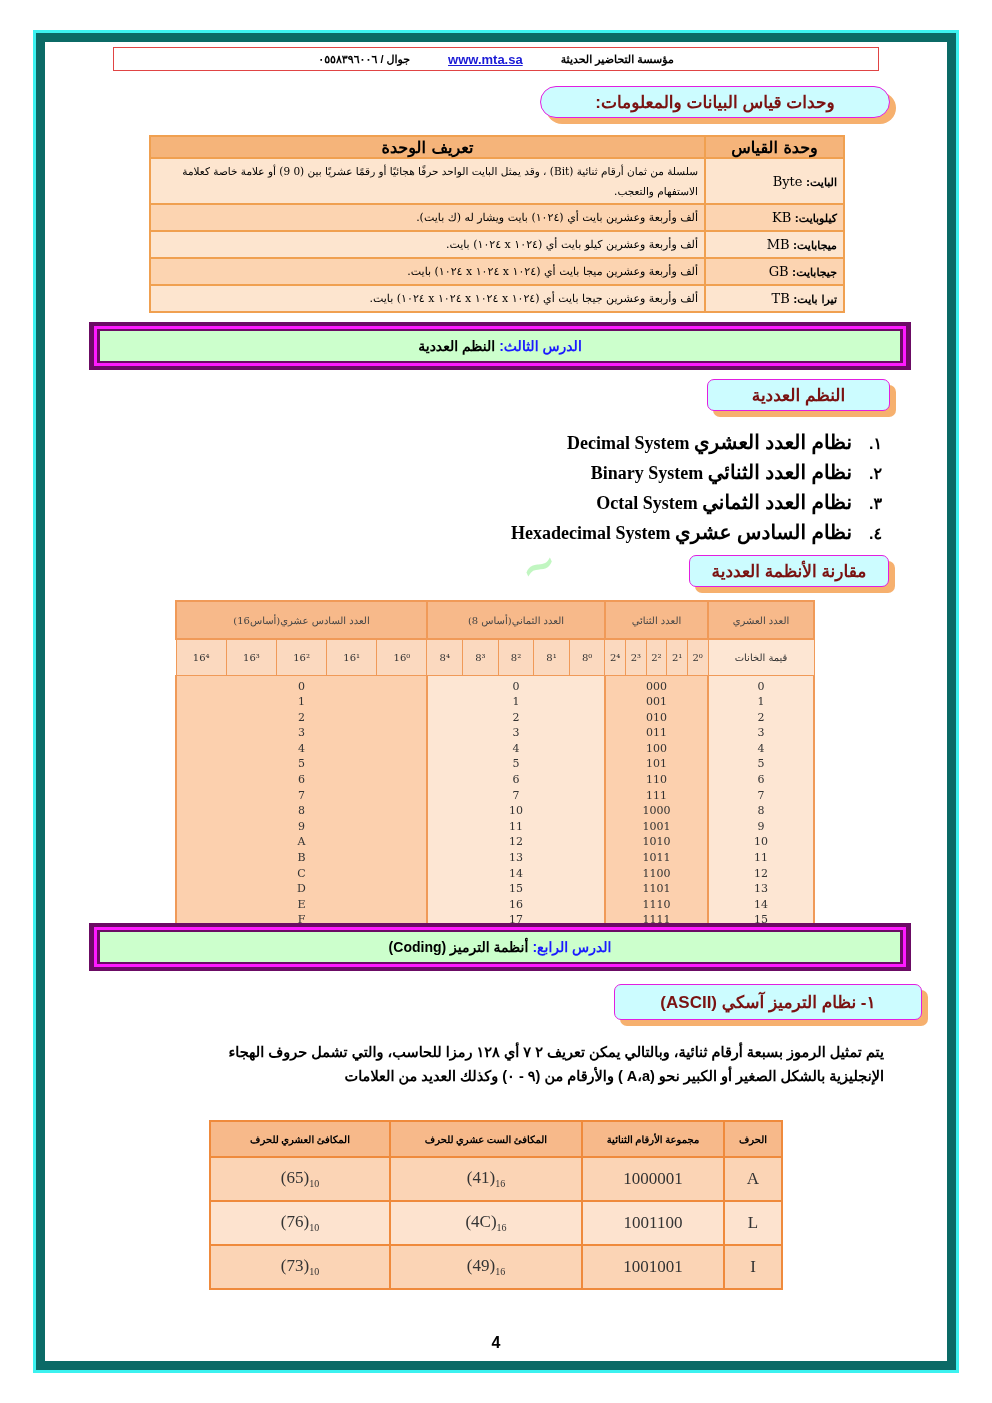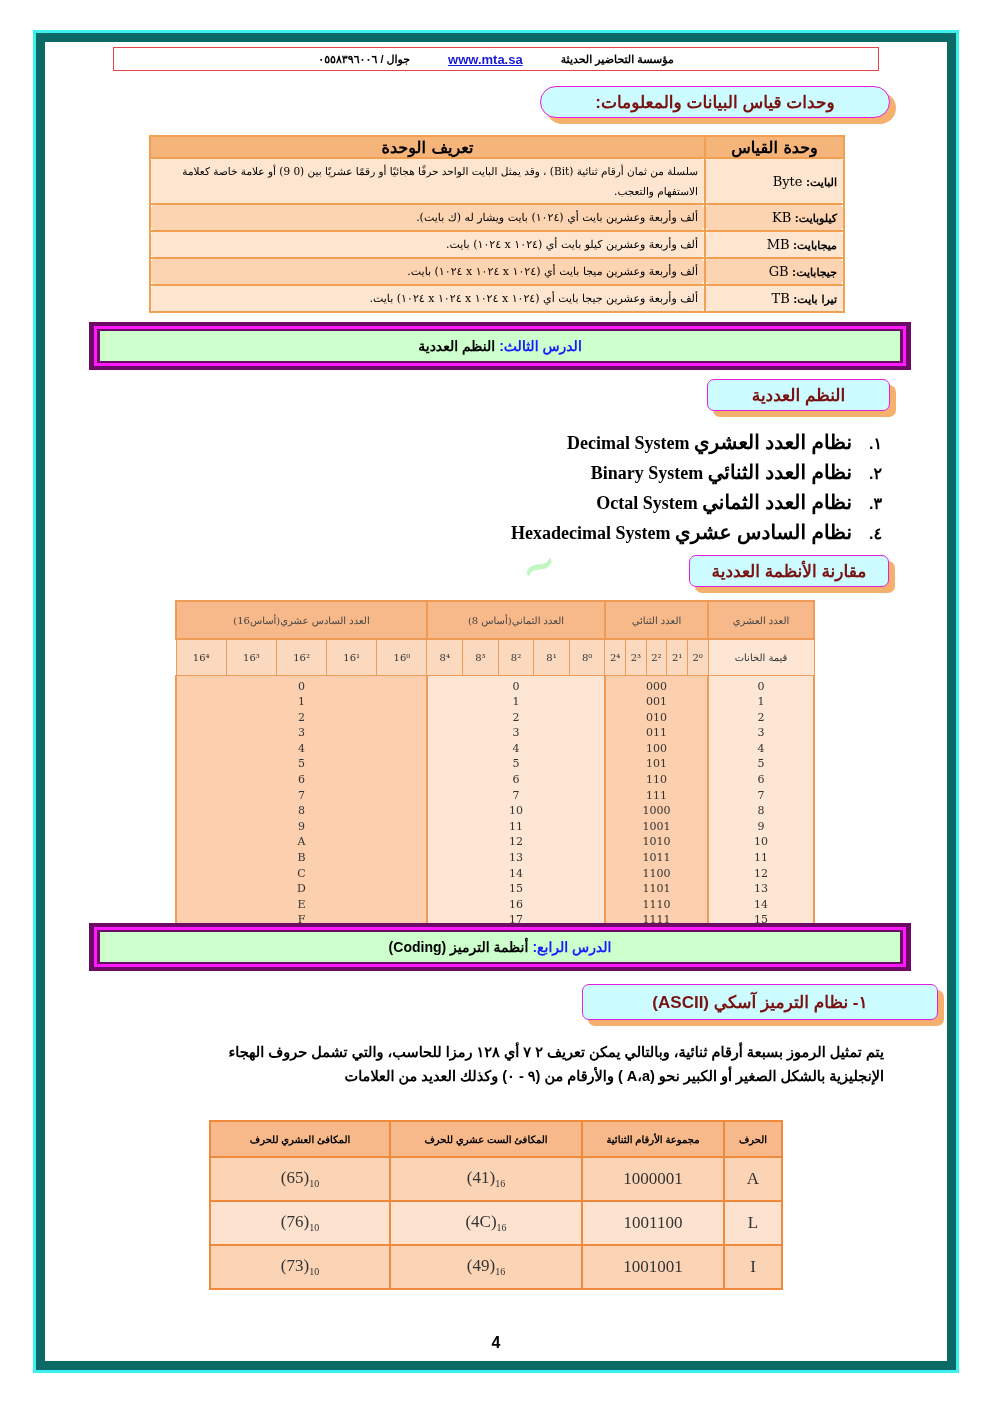--- a/index.html
+++ b/index.html
@@ -55,21 +55,21 @@
 
   table { border-collapse: collapse; }
 
   
   .units-table {
     position: absolute; left: 149px; top: 135px; width: 696px;
     direction: rtl; font-family: "DejaVu Serif", serif; font-size: 11px;
   }
   .units-table th, .units-table td { border: 2px solid #f0a050; }
   .units-table th { background: #f5b47a; font-size: 16px; height: 22px; font-weight: bold; }
-  .units-table td { background: #fde5cf; height: 27px; padding: 2px 6px; text-align: right; border-radius: 7px; }
+  .units-table td { background: #fde5cf; height: 27px; padding: 2px 6px; text-align: right; }
   .units-table tr.alt td { background: #fcd4b1; }
   .units-table td.unit { width: 139px; }
   .units-table td.unit .en { font-size: 13px; }
 
   .numlist {
     position: absolute; right: 110px; top: 428px; direction: rtl;
     font-family: "Liberation Serif", serif; font-weight: bold; font-size: 18px;
     line-height: 28px; text-align: right;
   }
   .numlist .li { white-space: nowrap; }
@@ -97,21 +97,21 @@
     position: absolute; right: 108px; top: 1040px; width: 660px;
     direction: rtl; text-align: right;
     font-family: "Liberation Sans", sans-serif; font-weight: bold; font-size: 14.5px; line-height: 24px;
   }
 
   .ascii-table {
     position: absolute; left: 209px; top: 1120px; width: 574px;
     direction: rtl; font-family: "Liberation Serif", serif;
   }
   .ascii-table th, .ascii-table td { border: 2px solid #ef8a3c; text-align: center; }
-  .ascii-table th { background: #f7b98a; height: 36px; font-size: 10px; font-weight: bold; font-family: Liberation Sans, sans-serif; }
+  .ascii-table th { background: #f7b98a; height: 36px; font-size: 10px; font-weight: bold; font-family: Liberation Serif, serif; }
   .ascii-table td { background: #fbd4b5; height: 44px; font-size: 17px; color: #333; }
   .ascii-table tr.alt td { background: #fde3cf; }
   .ascii-table sub { font-size: 10px; }
 
   .page-num {
     position: absolute; left: 0; width: 992px; top: 1334px; text-align: center;
     font-family: "Liberation Sans", sans-serif; font-weight: bold; font-size: 16px;
   }
 
   .watermark {
@@ -320,21 +320,21 @@
 
 <div class="lesson-bar" style="top:923px;">
   <div class="inner">
       <div class="inner2">
     <span class="lbl">الدرس الرابع:</span>
     <span>أنظمة الترميز (Coding)</span>
   </div>
     </div>
 </div>
 
-<div class="title-box" style="left:582px;top:984px;width:356px;height:36px;">١- نظام الترميز آسكي (ASCII)</div>
+<div class="title-box" style="left:614px;top:984px;width:308px;height:36px;">١- نظام الترميز آسكي (ASCII)</div>
 
 <p class="para">يتم تمثيل الرموز بسبعة أرقام ثنائية، وبالتالي يمكن تعريف ٢ ٧ أي ١٢٨ رمزا للحاسب، والتي تشمل حروف الهجاء الإنجليزية بالشكل الصغير أو الكبير نحو (A،a ) والأرقام من (٩ - ٠) وكذلك العديد من العلامات</p>
 
 <table class="ascii-table">
   <thead>
     <tr>
       <th style="width:58px">الحرف</th>
       <th style="width:142px">مجموعة الأرقام الثنائية</th>
       <th style="width:192px">المكافئ الست عشري للحرف</th>
       <th>المكافئ العشري للحرف</th>

